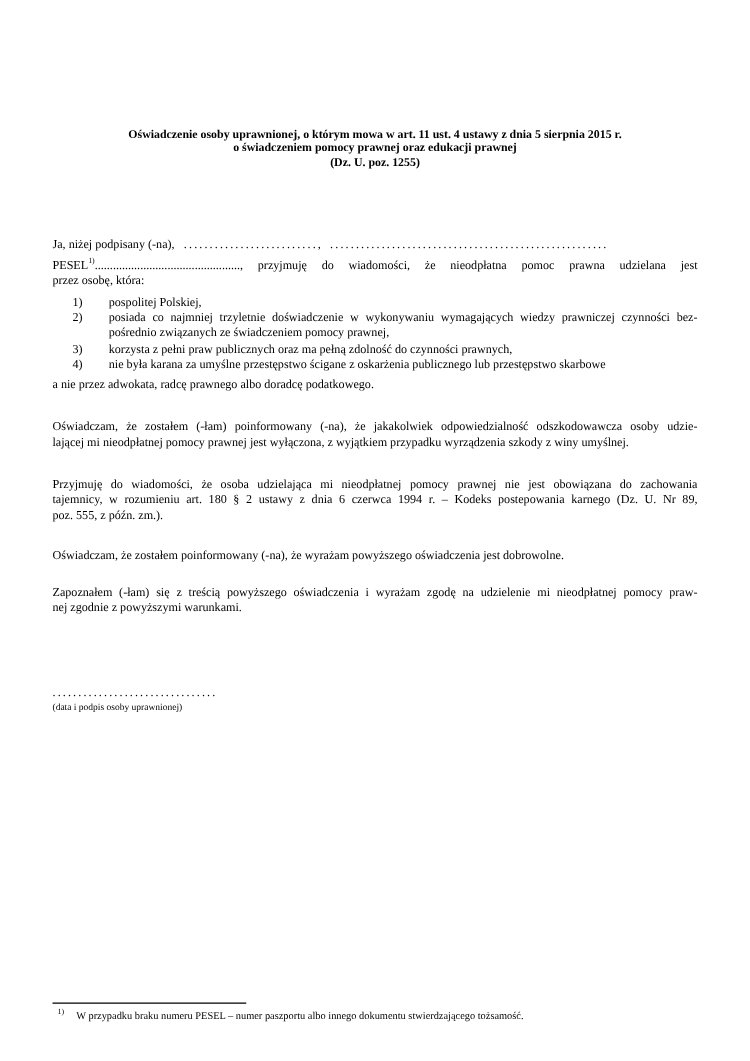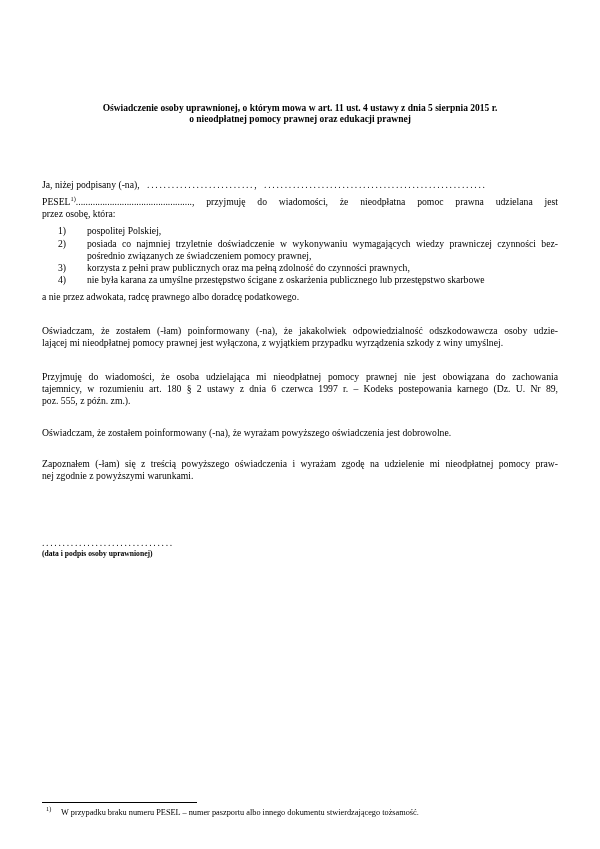--- a/index.html
+++ b/index.html
@@ -25,36 +25,37 @@
   .li{display:flex;}
   .li .num{flex:0 0 29px;margin-left:16px;}
   .li .txt{flex:1;min-width:0;}
   .after-list{margin-top:4px;}
   .para-a{margin-top:22px;}
   .para-b{margin-top:21px;}
   .para-c{margin-top:20px;}
   .para-d{margin-top:18px;}
   .sig{margin-top:56px;}
   .sig-dots{line-height:10px;}
-  .sig-label{font-size:7.6px;line-height:10px;margin-top:1px;font-weight:bold;}
+  .sig-label{font-size:7.6px;line-height:10px;margin-top:1px;}
   .footnote{position:absolute;left:42px;top:802px;width:516px;}
   .fn-rule{width:155px;height:0;border-top:1px solid #000;margin-bottom:4px;}
   .fn-line{display:flex;font-size:8.3px;line-height:11px;}
   .fn-num{flex:0 0 19px;padding-left:4px;box-sizing:border-box;}
   .fn-txt{flex:1;}
 </style>
 </head>
 <body>
 
 <div class="page">
   <div class="content">
 
     <div class="title">
       <span class="line">Oświadczenie osoby uprawnionej, o którym mowa w art. 11 ust. 4 ustawy z dnia 5 sierpnia 2015 r.</span>
-      <span class="line">o nieodpłatnej pomocy prawnej oraz edukacji prawnej</span>
+      <span class="line">o świadczeniem pomocy prawnej oraz edukacji prawnej</span>
+      <span class="line">(Dz. U. poz. 1255)</span>
     </div>
 
     <div class="intro-l1">
       <span>Ja, niżej podpisany (-na),</span>
       <span class="dsp gap">..........................</span><span>,</span>
       <span class="dsp gap">......................................................</span>
     </div>
 
     <div class="intro-pesel just">
       <span>PESEL</span><sup>1)</sup><span>................................................</span><span>, przyjmuję do wiadomości, że nieodpłatna pomoc prawna udzielana jest</span>
@@ -92,21 +93,21 @@
 
     <div class="after-list">a nie przez adwokata, radcę prawnego albo doradcę podatkowego.</div>
 
     <div class="para-a">
       <span class="line just">Oświadczam, że zostałem (-łam) poinformowany (-na), że jakakolwiek odpowiedzialność odszkodowawcza osoby udzie-</span>
       <span class="line">lającej mi nieodpłatnej pomocy prawnej jest wyłączona, z wyjątkiem przypadku wyrządzenia szkody z winy umyślnej.</span>
     </div>
 
     <div class="para-b">
       <span class="line just">Przyjmuję do wiadomości, że osoba udzielająca mi nieodpłatnej pomocy prawnej nie jest obowiązana do zachowania</span>
-      <span class="line just">tajemnicy, w rozumieniu art. 180 § 2 ustawy z dnia 6 czerwca 1997 r. – Kodeks postepowania karnego (Dz. U. Nr 89,</span>
+      <span class="line just">tajemnicy, w rozumieniu art. 180 § 2 ustawy z dnia 6 czerwca 1994 r. – Kodeks postepowania karnego (Dz. U. Nr 89,</span>
       <span class="line">poz. 555, z późn. zm.).</span>
     </div>
 
     <div class="para-c">Oświadczam, że zostałem poinformowany (-na), że wyrażam powyższego oświadczenia jest dobrowolne.</div>
 
     <div class="para-d">
       <span class="line just">Zapoznałem (-łam) się z treścią powyższego oświadczenia i wyrażam zgodę na udzielenie mi nieodpłatnej pomocy praw-</span>
       <span class="line">nej zgodnie z powyższymi warunkami.</span>
     </div>
 

